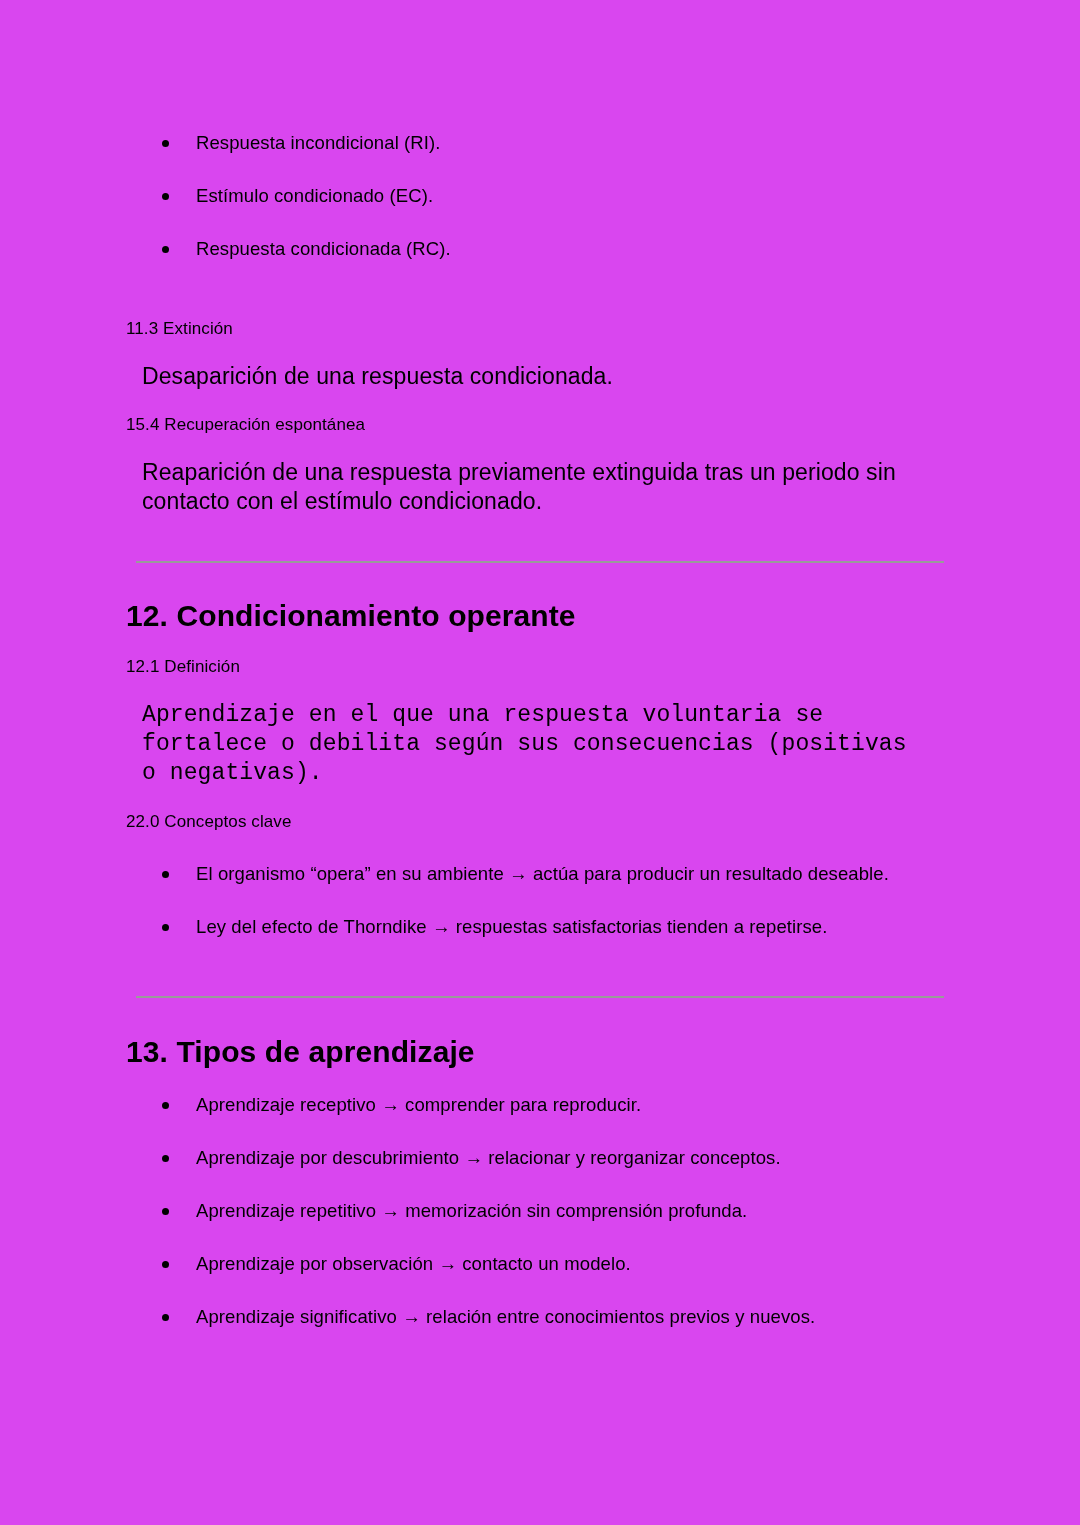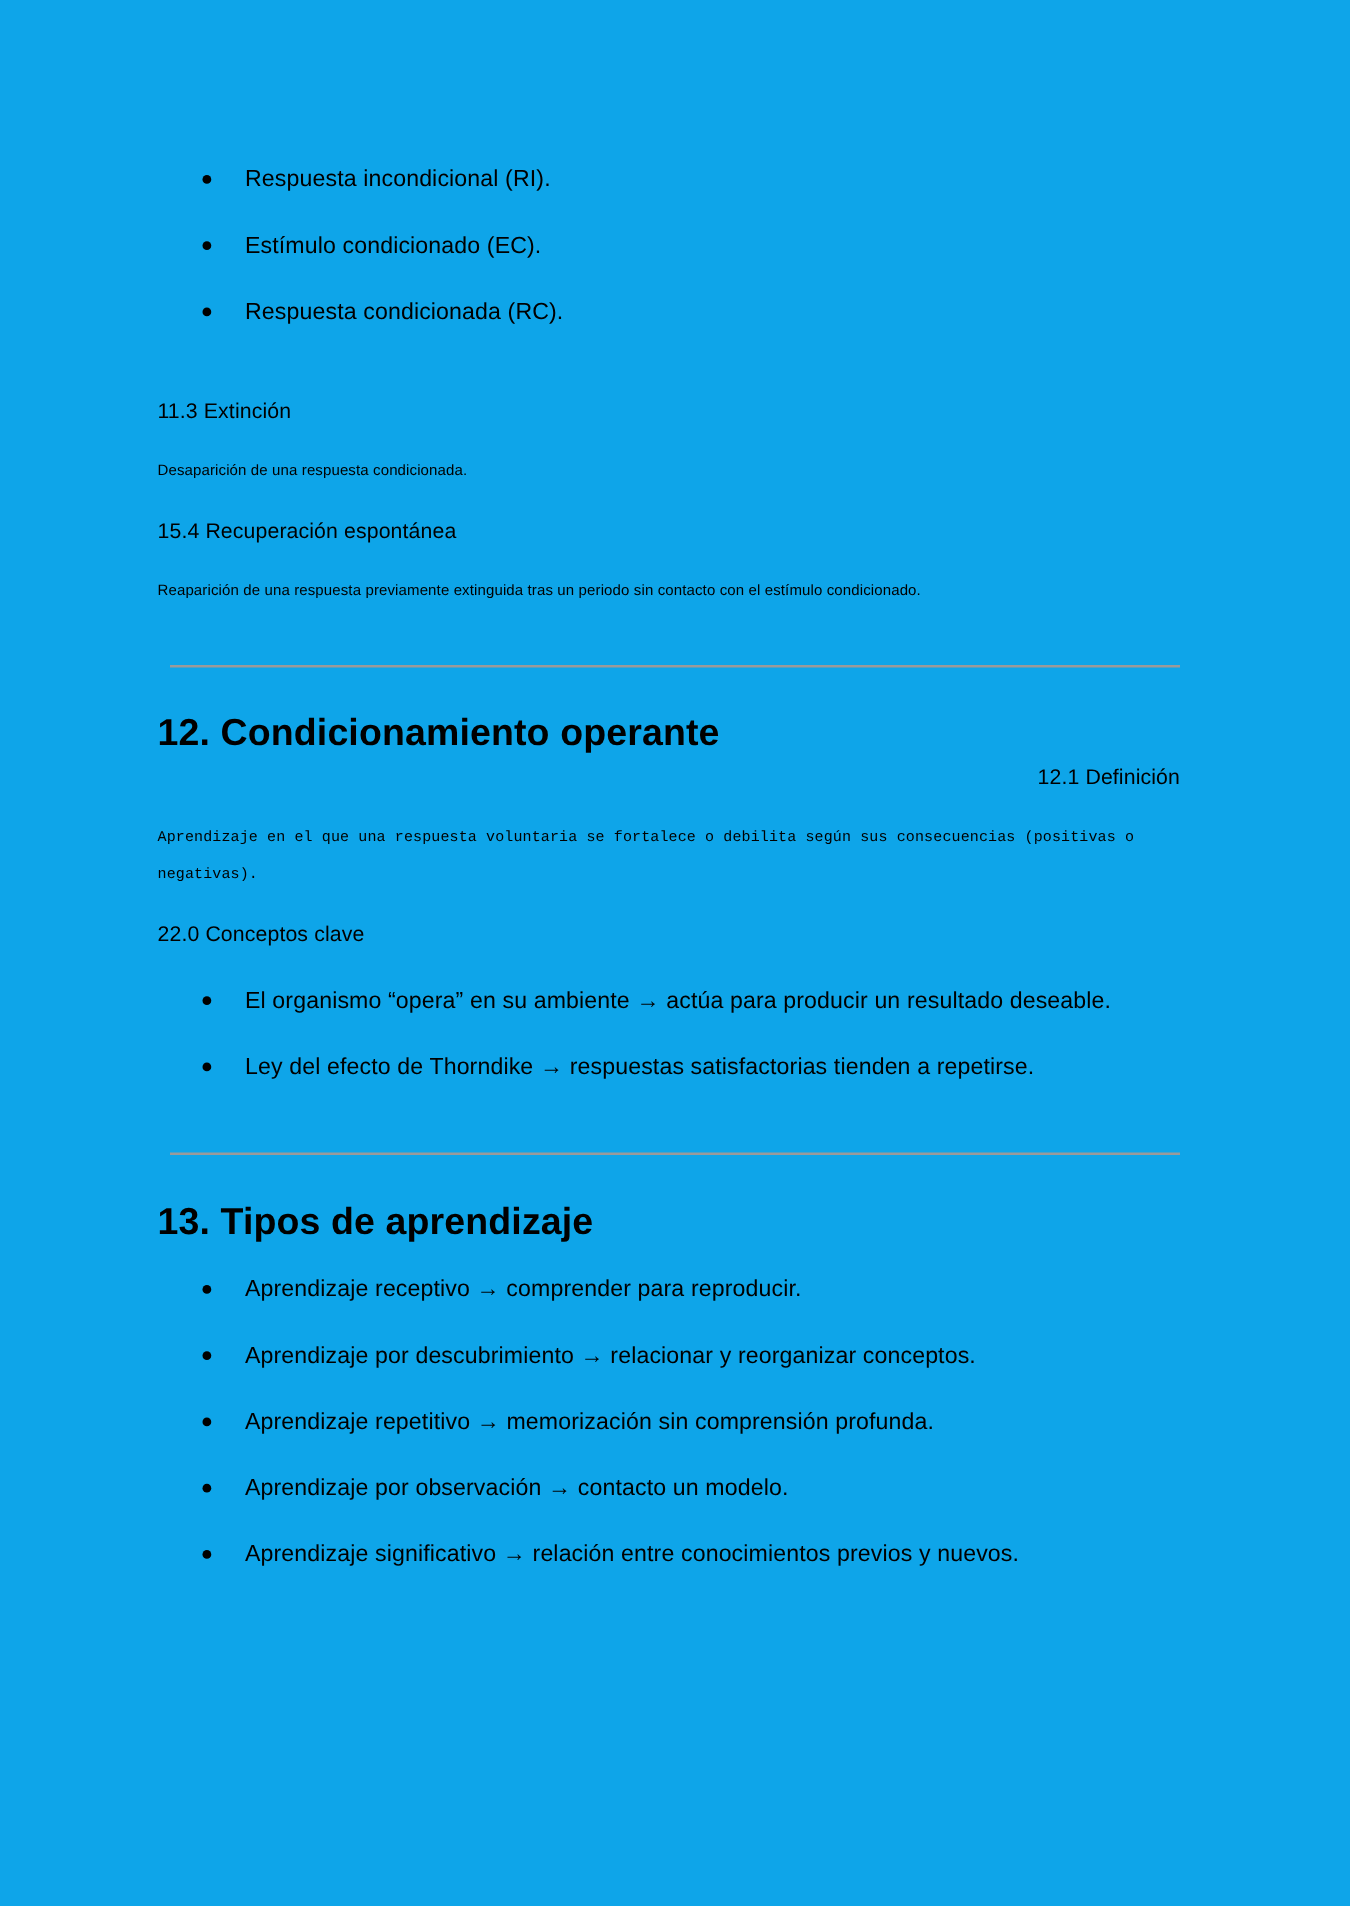--- a/index.html
+++ b/index.html
@@ -11,38 +11,38 @@
     width: 1080px;
     height: 1525px;
     font-family: "Liberation Sans", sans-serif;
     color: #000000;
     -webkit-font-smoothing: antialiased;
   }
   .page {
     position: relative;
     width: 1080px;
     height: 1525px;
-    background: #0ea5e9;
+    background: #d946ef;
     box-sizing: border-box;
     padding: 0;
     overflow: hidden;
   }
   .content {
     position: absolute;
     left: 126px;
     top: 0;
     width: 818px;
   }
 
   
   .para {
-    font-size: 12px;
+    font-size: 23px;
     line-height: 29px;
     color: #000;
-    margin: 0;
+    margin: 16px;
     letter-spacing: 0.1px;
   }
   .subhead {
     font-size: 17px;
     line-height: 29px;
     color: #000;
     margin: 0;
     letter-spacing: 0.1px;
   }
   .heading {
@@ -115,21 +115,21 @@
     <p class="subhead" style="margin-top:51px;">11.3 Extinción</p>
     <p class="para" style="margin-top:19px;">Desaparición de una respuesta condicionada.</p>
 
     <p class="subhead" style="margin-top:19px;">15.4 Recuperación espontánea</p>
     <p class="para" style="margin-top:19px;">Reaparición de una respuesta previamente extinguida tras un periodo sin contacto con el estímulo condicionado.</p>
 
     <hr class="rule" style="margin-top:45px;">
 
     <h2 class="heading" style="margin-top:38px;">12. Condicionamiento operante</h2>
 
-    <p class="subhead" style="margin-top:5px;text-align:right;">12.1 Definición</p>
+    <p class="subhead" style="margin-top:21px;">12.1 Definición</p>
     <p class="para" style="margin-top:20px;font-family:Liberation Mono, monospace;">Aprendizaje en el que una respuesta voluntaria se fortalece o debilita según sus consecuencias (positivas o negativas).</p>
 
     <p class="subhead" style="margin-top:19px;">22.0 Conceptos clave</p>
 
     <ul class="bullets" style="margin-top:23px;">
       <li class="sp-b-li">
         <span class="dot"></span>
         <span>El organismo “opera” en su ambiente → actúa para producir un resultado deseable.</span>
       </li>
       <li>

